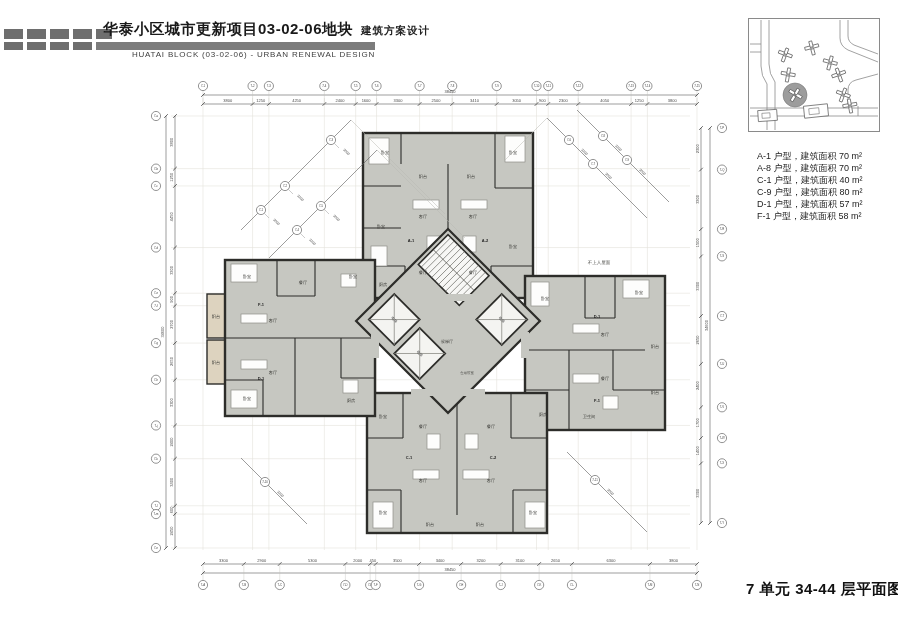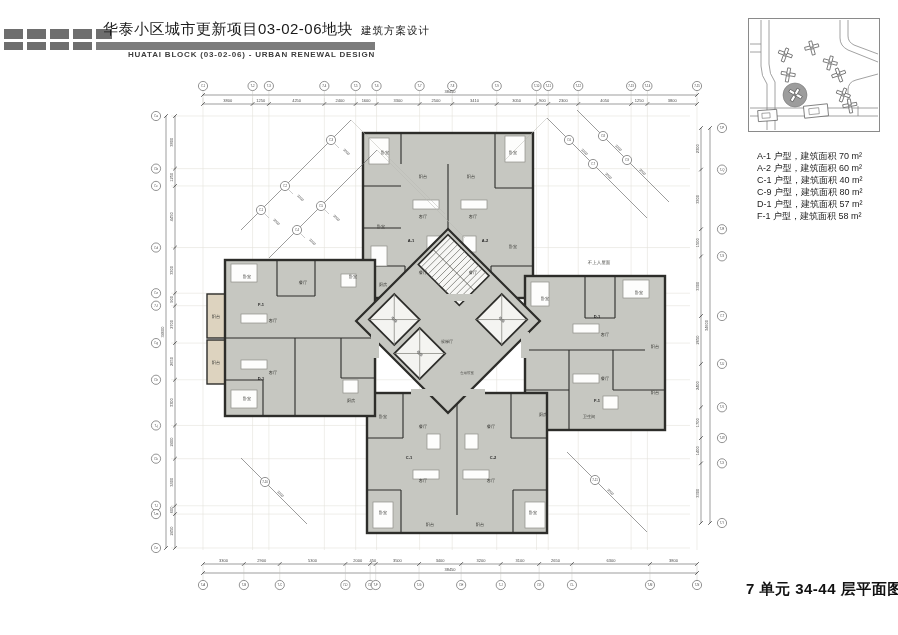--- a/index.html
+++ b/index.html
@@ -3,23 +3,23 @@
 <meta charset="utf-8">
 <style>
   html,body{margin:0;padding:0;}
   body{
     width:898px;height:635px;position:relative;overflow:hidden;
     background:#ffffff;font-family:"Liberation Sans",sans-serif;
   }
   
   .hdr-block{position:absolute;background:#6e6e6e;}
   .hdr-bar{position:absolute;background:#7c7c7c;}
-  .hdr-title{position:absolute;left:103px;top:20px;font-size:15px;font-weight:normal;color:#1a1a1a;letter-spacing:.5px;white-space:nowrap;}
+  .hdr-title{position:absolute;left:103px;top:20px;font-size:15px;font-weight:bold;color:#1a1a1a;letter-spacing:.5px;white-space:nowrap;}
   .hdr-title-suffix{font-size:10.5px;margin-left:8px;letter-spacing:1px;color:#222;}
-  .hdr-sub{position:absolute;left:104px;top:50px;width:271px;text-align:right;font-size:8px;font-weight:bold;color:#3d3d3d;letter-spacing:.8px;white-space:nowrap;}
+  .hdr-sub{position:absolute;left:104px;top:50px;width:271px;text-align:right;font-size:8px;font-weight:normal;color:#3d3d3d;letter-spacing:.8px;white-space:nowrap;}
   
   .site-map{position:absolute;left:748px;top:18px;width:132px;height:114px;}
   
   .legend{position:absolute;left:757px;top:150px;font-size:9px;color:#222;line-height:12px;white-space:nowrap;}
   
   .plan{position:absolute;left:145px;top:78px;width:600px;height:545px;}
   
   .plan-title{position:absolute;left:746px;top:580px;font-size:15px;font-weight:bold;color:#111;letter-spacing:.5px;white-space:nowrap;}
 </style>
 </head>
@@ -104,21 +104,21 @@
       <rect x="-1.5" y="1" width="3" height="6" fill="#fff" stroke="#555" stroke-width="0.7"></rect>
     </g>
     <rect x="10" y="92" width="19" height="11" fill="#fff" stroke="#555" stroke-width="0.7" transform="rotate(-4 19 97)"></rect>
     <rect x="14" y="95" width="8" height="5" fill="none" stroke="#555" stroke-width="0.5" transform="rotate(-4 19 97)"></rect>
     <rect x="56" y="87" width="24" height="12" fill="#fff" stroke="#555" stroke-width="0.7" transform="rotate(-6 68 93)"></rect>
     <rect x="61" y="90" width="10" height="6" fill="none" stroke="#555" stroke-width="0.5" transform="rotate(-6 68 93)"></rect>
   </svg>
 
 <div class="legend">
   <div>A-1 户型，建筑面积 70 m²</div>
-  <div>A-2 户型，建筑面积 60 m²</div>
+  <div>A-8 户型，建筑面积 70 m²</div>
   <div>C-1 户型，建筑面积 40 m²</div>
   <div>C-9 户型，建筑面积 80 m²</div>
   <div>D-1 户型，建筑面积 57 m²</div>
   <div>F-1 户型，建筑面积 58 m²</div>
 </div>
 
 <svg class="plan" id="plan-svg" viewBox="0 0 600 545">
     <line x1="58" y1="20" x2="58" y2="472" stroke="#e4e2db" stroke-width="0.6"></line>
     <line x1="107.58267300581088" y1="20" x2="107.58267300581088" y2="472" stroke="#e4e2db" stroke-width="0.6"></line>
     <line x1="123.89276281035393" y1="20" x2="123.89276281035393" y2="472" stroke="#e4e2db" stroke-width="0.6"></line>

